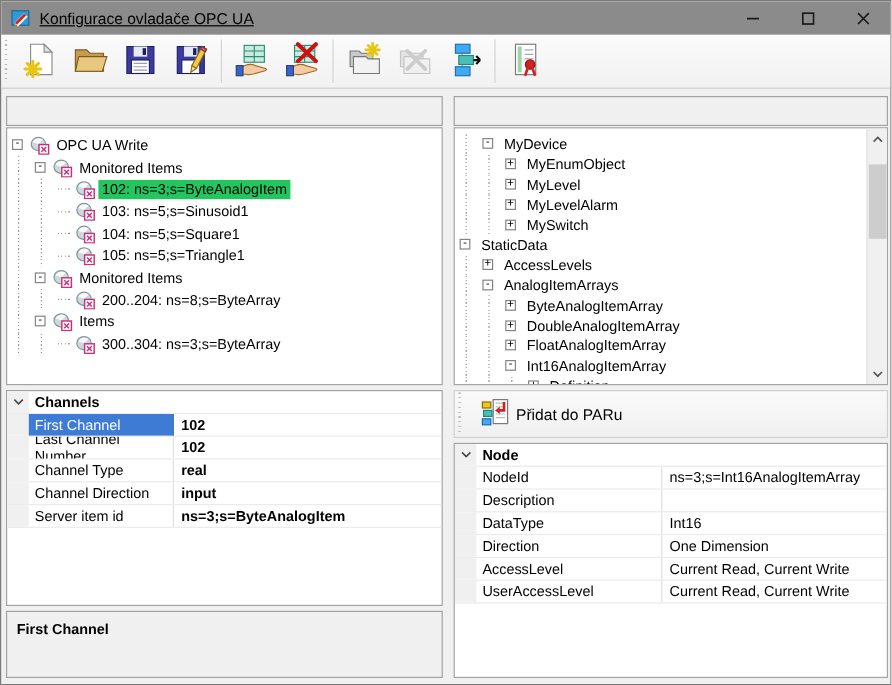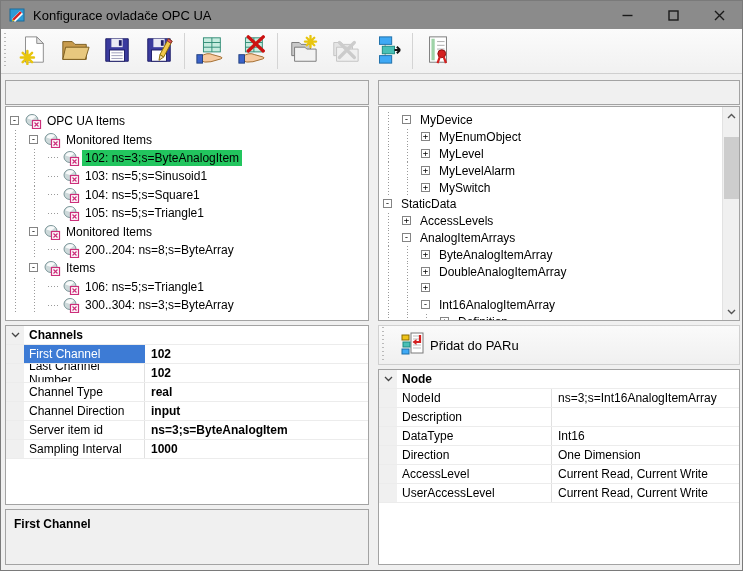--- a/index.html
+++ b/index.html
@@ -1,20 +1,20 @@
 <!DOCTYPE html>
 <html><head>
 <meta charset="utf-8">
 <style>
   html,body{margin:0;padding:0;background:#ffffff;font-family:"Liberation Sans",sans-serif;}
   *{box-sizing:border-box;}
   .window{position:relative;width:743px;height:571px;background:#f0f0f0;border:1px solid #7a7a7a;overflow:hidden;}
 
   
-  .titlebar{position:absolute;left:0;top:0;width:100%;height:28px;background:#8b8b8b;display:flex;align-items:center;}
+  .titlebar{position:absolute;left:0;top:0;width:100%;height:28px;background:#8b8b8b;display:flex;align-items:center;text-decoration:underline;}
   .app-icon{width:18px;height:18px;margin:0 6px 0 8px;flex:0 0 auto;}
   .title-text{font-size:13px;color:#000;white-space:pre;}
   .win-controls{margin-left:auto;display:flex;height:100%;}
   .win-btn{width:46px;height:100%;display:flex;align-items:center;justify-content:center;cursor:default;}
   .win-btn svg{display:block;}
 
   
   .toolbar{position:absolute;left:0;top:28px;width:100%;height:45px;background:linear-gradient(#fbfbfb,#f1f1f1);border-bottom:1px solid #cfcfcf;display:flex;align-items:center;padding-left:2px;}
   .grip{width:5px;height:36px;margin-right:4px;background:repeating-linear-gradient(to bottom,#b9b9b9 0 1px,transparent 1px 4px);background-size:2px 100%;background-repeat:no-repeat;background-position:1px 0;}
   .tb-btn{width:42px;height:40px;display:flex;align-items:center;justify-content:center;border:1px solid transparent;background:transparent;padding:0;}
@@ -200,21 +200,21 @@
         <div class="trow">
           <span class="slot">
             <span class="expander">-</span>
           </span>
           <span class="titem-icon"><svg width="17" height="16" viewBox="0 0 17 16">
               <ellipse cx="7" cy="7" rx="6" ry="5.5" fill="#cdd9da" stroke="#7e989b"></ellipse>
               <path d="M2.5 5.5 A5 4.2 0 0 1 11 3.5 L7 7 Z" fill="#ffffff" opacity="0.85"></path>
               <rect x="7.5" y="7.5" width="8" height="8" fill="#ffffff" stroke="#cc2f7b" stroke-width="1.2"></rect>
               <path d="M9.5 9.5 L13.5 13.5 M13.5 9.5 L9.5 13.5" stroke="#cc2f7b" stroke-width="1.2"></path>
             </svg></span>
-          <span class="tlabel">OPC UA Items</span>
+          <span class="tlabel">OPC UA Write</span>
         </div>
         <div class="trow">
           <span class="guide"></span>
           <span class="slot">
             <span class="expander">-</span>
           </span>
           <span class="titem-icon"><svg width="17" height="16" viewBox="0 0 17 16">
               <ellipse cx="7" cy="7" rx="6" ry="5.5" fill="#cdd9da" stroke="#7e989b"></ellipse>
               <path d="M2.5 5.5 A5 4.2 0 0 1 11 3.5 L7 7 Z" fill="#ffffff" opacity="0.85"></path>
               <rect x="7.5" y="7.5" width="8" height="8" fill="#ffffff" stroke="#cc2f7b" stroke-width="1.2"></rect>
@@ -300,32 +300,20 @@
           <span class="slot">
             <span class="expander">-</span>
           </span>
           <span class="titem-icon"><svg width="17" height="16" viewBox="0 0 17 16">
               <ellipse cx="7" cy="7" rx="6" ry="5.5" fill="#cdd9da" stroke="#7e989b"></ellipse>
               <path d="M2.5 5.5 A5 4.2 0 0 1 11 3.5 L7 7 Z" fill="#ffffff" opacity="0.85"></path>
               <rect x="7.5" y="7.5" width="8" height="8" fill="#ffffff" stroke="#cc2f7b" stroke-width="1.2"></rect>
               <path d="M9.5 9.5 L13.5 13.5 M13.5 9.5 L9.5 13.5" stroke="#cc2f7b" stroke-width="1.2"></path>
             </svg></span>
           <span class="tlabel">Items</span>
-        </div>
-        <div class="trow">
-          <span class="guide"></span>
-          <span class="guide"></span>
-          <span class="slot leaf"></span>
-          <span class="titem-icon"><svg width="17" height="16" viewBox="0 0 17 16">
-              <ellipse cx="7" cy="7" rx="6" ry="5.5" fill="#cdd9da" stroke="#7e989b"></ellipse>
-              <path d="M2.5 5.5 A5 4.2 0 0 1 11 3.5 L7 7 Z" fill="#ffffff" opacity="0.85"></path>
-              <rect x="7.5" y="7.5" width="8" height="8" fill="#ffffff" stroke="#cc2f7b" stroke-width="1.2"></rect>
-              <path d="M9.5 9.5 L13.5 13.5 M13.5 9.5 L9.5 13.5" stroke="#cc2f7b" stroke-width="1.2"></path>
-            </svg></span>
-          <span class="tlabel">106: ns=5;s=Triangle1</span>
         </div>
         <div class="trow">
           <span class="guide"></span>
           <span class="guide"></span>
           <span class="slot leaf"></span>
           <span class="titem-icon"><svg width="17" height="16" viewBox="0 0 17 16">
               <ellipse cx="7" cy="7" rx="6" ry="5.5" fill="#cdd9da" stroke="#7e989b"></ellipse>
               <path d="M2.5 5.5 A5 4.2 0 0 1 11 3.5 L7 7 Z" fill="#ffffff" opacity="0.85"></path>
               <rect x="7.5" y="7.5" width="8" height="8" fill="#ffffff" stroke="#cc2f7b" stroke-width="1.2"></rect>
               <path d="M9.5 9.5 L13.5 13.5 M13.5 9.5 L9.5 13.5" stroke="#cc2f7b" stroke-width="1.2"></path>
@@ -362,25 +350,20 @@
         <div class="pg-row">
           <span class="pg-gutter"></span>
           <span class="pg-label">Channel Direction</span>
           <span class="pg-value">input</span>
         </div>
         <div class="pg-row">
           <span class="pg-gutter"></span>
           <span class="pg-label">Server item id</span>
           <span class="pg-value">ns=3;s=ByteAnalogItem</span>
         </div>
-        <div class="pg-row">
-          <span class="pg-gutter"></span>
-          <span class="pg-label">Sampling Interval</span>
-          <span class="pg-value">1000</span>
-        </div>
       </div>
   </div>
   <div class="desc-box" style="left:4px;top:508px;width:364px;height:56px;">
     <span>First Channel</span>
   </div>
 
   <div class="panel-header" style="left:377px;top:79px;width:362px;">
     
   </div>
   <div class="box" style="left:377px;top:105px;width:362px;height:215px;">
@@ -459,20 +442,21 @@
             <span class="expander">+</span>
           </span>
           <span class="tlabel">DoubleAnalogItemArray</span>
         </div>
         <div class="trow">
           <span class="guide"></span>
           <span class="guide"></span>
           <span class="slot">
             <span class="expander">+</span>
           </span>
+          <span class="tlabel">FloatAnalogItemArray</span>
         </div>
         <div class="trow">
           <span class="guide"></span>
           <span class="guide"></span>
           <span class="slot">
             <span class="expander">-</span>
           </span>
           <span class="tlabel">Int16AnalogItemArray</span>
         </div>
         <div class="trow">

